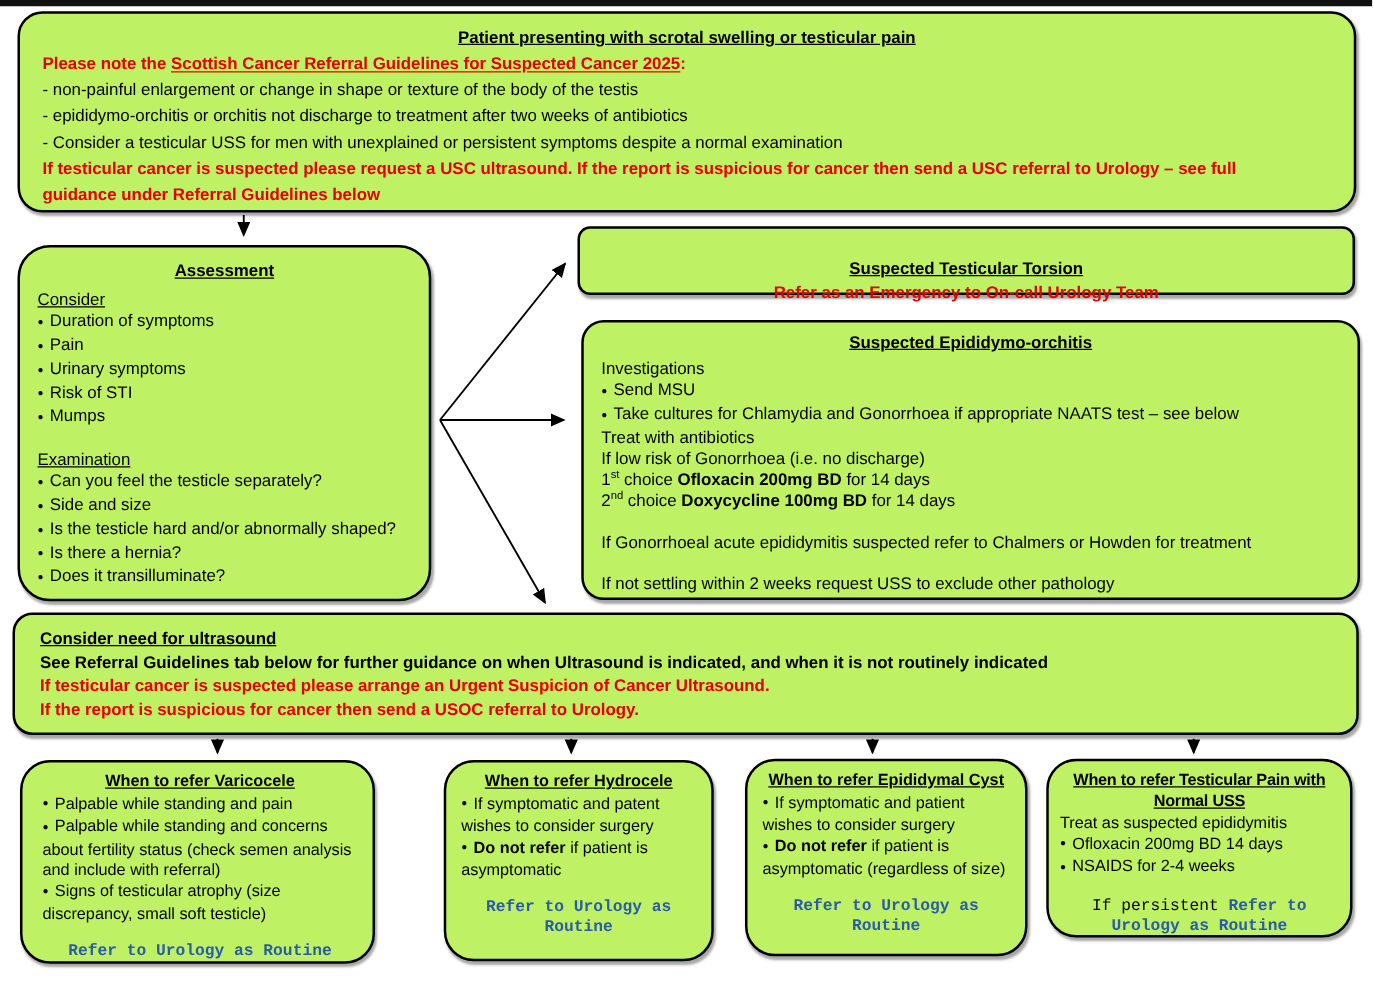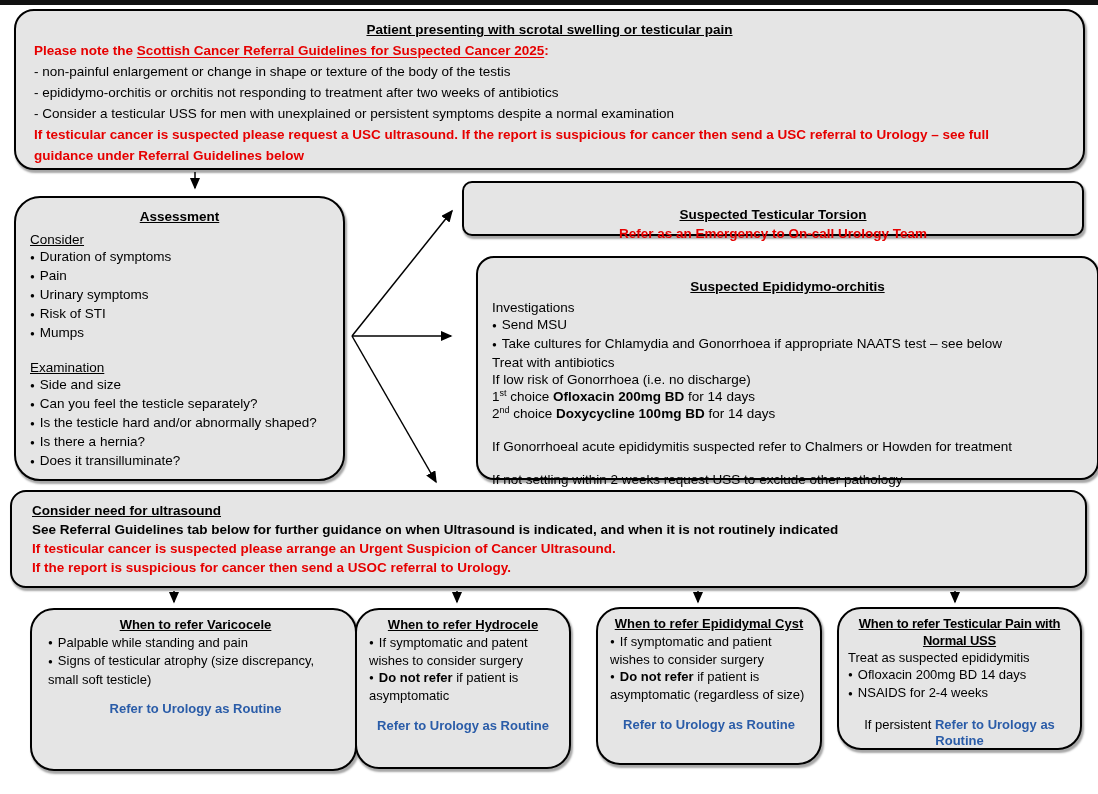--- a/index.html
+++ b/index.html
@@ -2,21 +2,21 @@
 <html><head>
 <meta charset="utf-8">
 <style>
   html,body{margin:0;padding:0;background:#fff;}
   .canvas{
     position:relative;width:1098px;height:794px;background:#ffffff;
     font-family:"Liberation Sans",sans-serif;color:#000;overflow:hidden;
   }
   .topbar{position:absolute;left:0;top:0;width:1098px;height:5px;background:#111;}
   .box{
-    position:absolute;border:2px solid #000;background:#e5e5e5;
+    position:absolute;border:2px solid #000;background:#bef264;
     box-shadow:1.5px 2.5px 2px rgba(0,0,0,0.35);
     box-sizing:border-box;
   }
   .b{font-weight:bold;}
   .u{text-decoration:underline;text-underline-offset:2px;}
   .red{color:#e60000;}
   .blue{color:#2a5ca8;font-weight:bold;}
   sup{font-size:9px;line-height:0;}
 
   
@@ -31,34 +31,34 @@
   .plain-list li::before{content:"●";font-size:8px;position:relative;top:-1.5px;margin-right:5px;}
   .subhead{text-decoration:underline;}
   .gap{height:16px;}
 
   
   #torsion-box{left:462px;top:181px;width:622px;height:55px;border-radius:10px;padding:22px 10px;font-size:13.5px;line-height:19px;text-align:center;}
   #torsion-box .title{font-weight:bold;text-decoration:underline;}
   #torsion-box .action{font-weight:bold;}
 
   
-  #epi-box{left:476px;top:256px;width:623px;height:224px;border-radius:18px;padding:20px 14px;font-size:13.5px;line-height:17px;}
+  #epi-box{left:465px;top:256px;width:623px;height:224px;border-radius:18px;padding:7px 14px;font-size:13.5px;line-height:17px;}
   #epi-box .title{font-weight:bold;text-decoration:underline;text-align:center;margin-bottom:4px;}
   .mt16{margin-top:16px;}
 
   
   #ultrasound-box{left:10px;top:490px;width:1077px;height:98px;border-radius:16px;padding:9px 20px;font-size:13.5px;line-height:19px;font-weight:bold;}
   #ultrasound-box .title{text-decoration:underline;}
 
   
   .small-box{top:608px;border-radius:24px;padding:7px 12px;font-size:13px;line-height:16.5px;}
   .small-box .title{font-weight:bold;text-decoration:underline;text-align:center;margin-bottom:1px;}
-  .small-box .action{margin-top:13px;text-align:center;}
+  .small-box .action{margin-top:13px;text-align:center;font-family:Liberation Mono, monospace;}
 
-  #varicocele-box{left:30px;width:327px;height:163px;padding-left:16px;}
+  #varicocele-box{left:16px;width:284px;height:163px;padding-left:16px;}
   #hydrocele-box{left:355px;width:216px;height:161px;}
   #cyst-box{left:596px;top:607px;width:226px;height:158px;}
   #pain-box{left:837px;top:607px;width:245px;height:143px;padding:7px 9px;}
   #pain-box .title{letter-spacing:-0.2px;}
 
   
   #flow-arrows{position:absolute;left:0;top:0;width:1098px;height:794px;pointer-events:none;}
 </style>
 </head>
 <body>
@@ -82,40 +82,40 @@
     <path d="M698 591 L698 602" stroke="#000" stroke-width="1.5" marker-end="url(#ah)"></path>
     <path d="M955 591 L955 602" stroke="#000" stroke-width="1.5" marker-end="url(#ah)"></path>
   </svg>
 
   <div class="box" id="top-box">
     <div class="title">Patient presenting with scrotal swelling or testicular pain</div>
     <div class="red b">
       <span>Please note the </span><span class="u">Scottish Cancer Referral Guidelines for Suspected Cancer 2025</span><span>:</span>
     </div>
     <div>- non-painful enlargement or change in shape or texture of the body of the testis</div>
-    <div>- epididymo-orchitis or orchitis not  responding to treatment after two weeks of antibiotics</div>
+    <div>- epididymo-orchitis or orchitis not  discharge to treatment after two weeks of antibiotics</div>
     <div>- Consider a testicular USS for men with unexplained or persistent symptoms despite a normal examination</div>
     <div class="red warn">If testicular cancer is suspected please request a USC ultrasound. If the report is suspicious for cancer then send a USC referral to Urology – see full guidance under Referral Guidelines below</div>
   </div>
 
   <div class="box" id="assessment-box">
     <div class="title">Assessment</div>
     <div class="subhead">Consider</div>
     <ul class="plain-list">
       <li>Duration of symptoms</li>
       <li>Pain</li>
       <li>Urinary symptoms</li>
       <li>Risk of STI</li>
       <li>Mumps</li>
     </ul>
     <div class="gap"></div>
     <div class="subhead">Examination</div>
     <ul class="plain-list">
+      <li>Can you feel the testicle separately?</li>
       <li>Side and size</li>
-      <li>Can you feel the testicle separately?</li>
       <li>Is the testicle hard and/or abnormally shaped?</li>
       <li>Is there a hernia?</li>
       <li>Does it transilluminate?</li>
     </ul>
   </div>
 
   <div class="box" id="torsion-box">
     <div class="title">Suspected Testicular Torsion</div>
     <div class="red action">Refer as an Emergency to On-call Urology Team</div>
   </div>
@@ -143,20 +143,21 @@
     <div class="title">Consider need for ultrasound</div>
     <div>See Referral Guidelines tab below for further guidance on when Ultrasound is indicated, and when it is not routinely indicated</div>
     <div class="red">If testicular cancer is suspected please arrange an Urgent Suspicion of Cancer Ultrasound.</div>
     <div class="red">If the report is suspicious for cancer then send a USOC referral to Urology.</div>
   </div>
 
   <div class="box small-box" id="varicocele-box">
     <div class="title">When to refer Varicocele</div>
     <ul class="plain-list">
       <li>Palpable while standing and pain</li>
+      <li>Palpable while standing and concerns about fertility status (check semen analysis and include with referral)</li>
       <li>Signs of testicular atrophy (size discrepancy, small soft testicle)</li>
     </ul>
     <div class="blue action">Refer to Urology as Routine</div>
   </div>
 
   <div class="box small-box" id="hydrocele-box">
     <div class="title">When to refer Hydrocele</div>
     <ul class="plain-list">
       <li>If symptomatic and patent wishes to consider surgery</li>
       <li><span class="b">Do not refer</span><span> if patient is asymptomatic</span></li>

